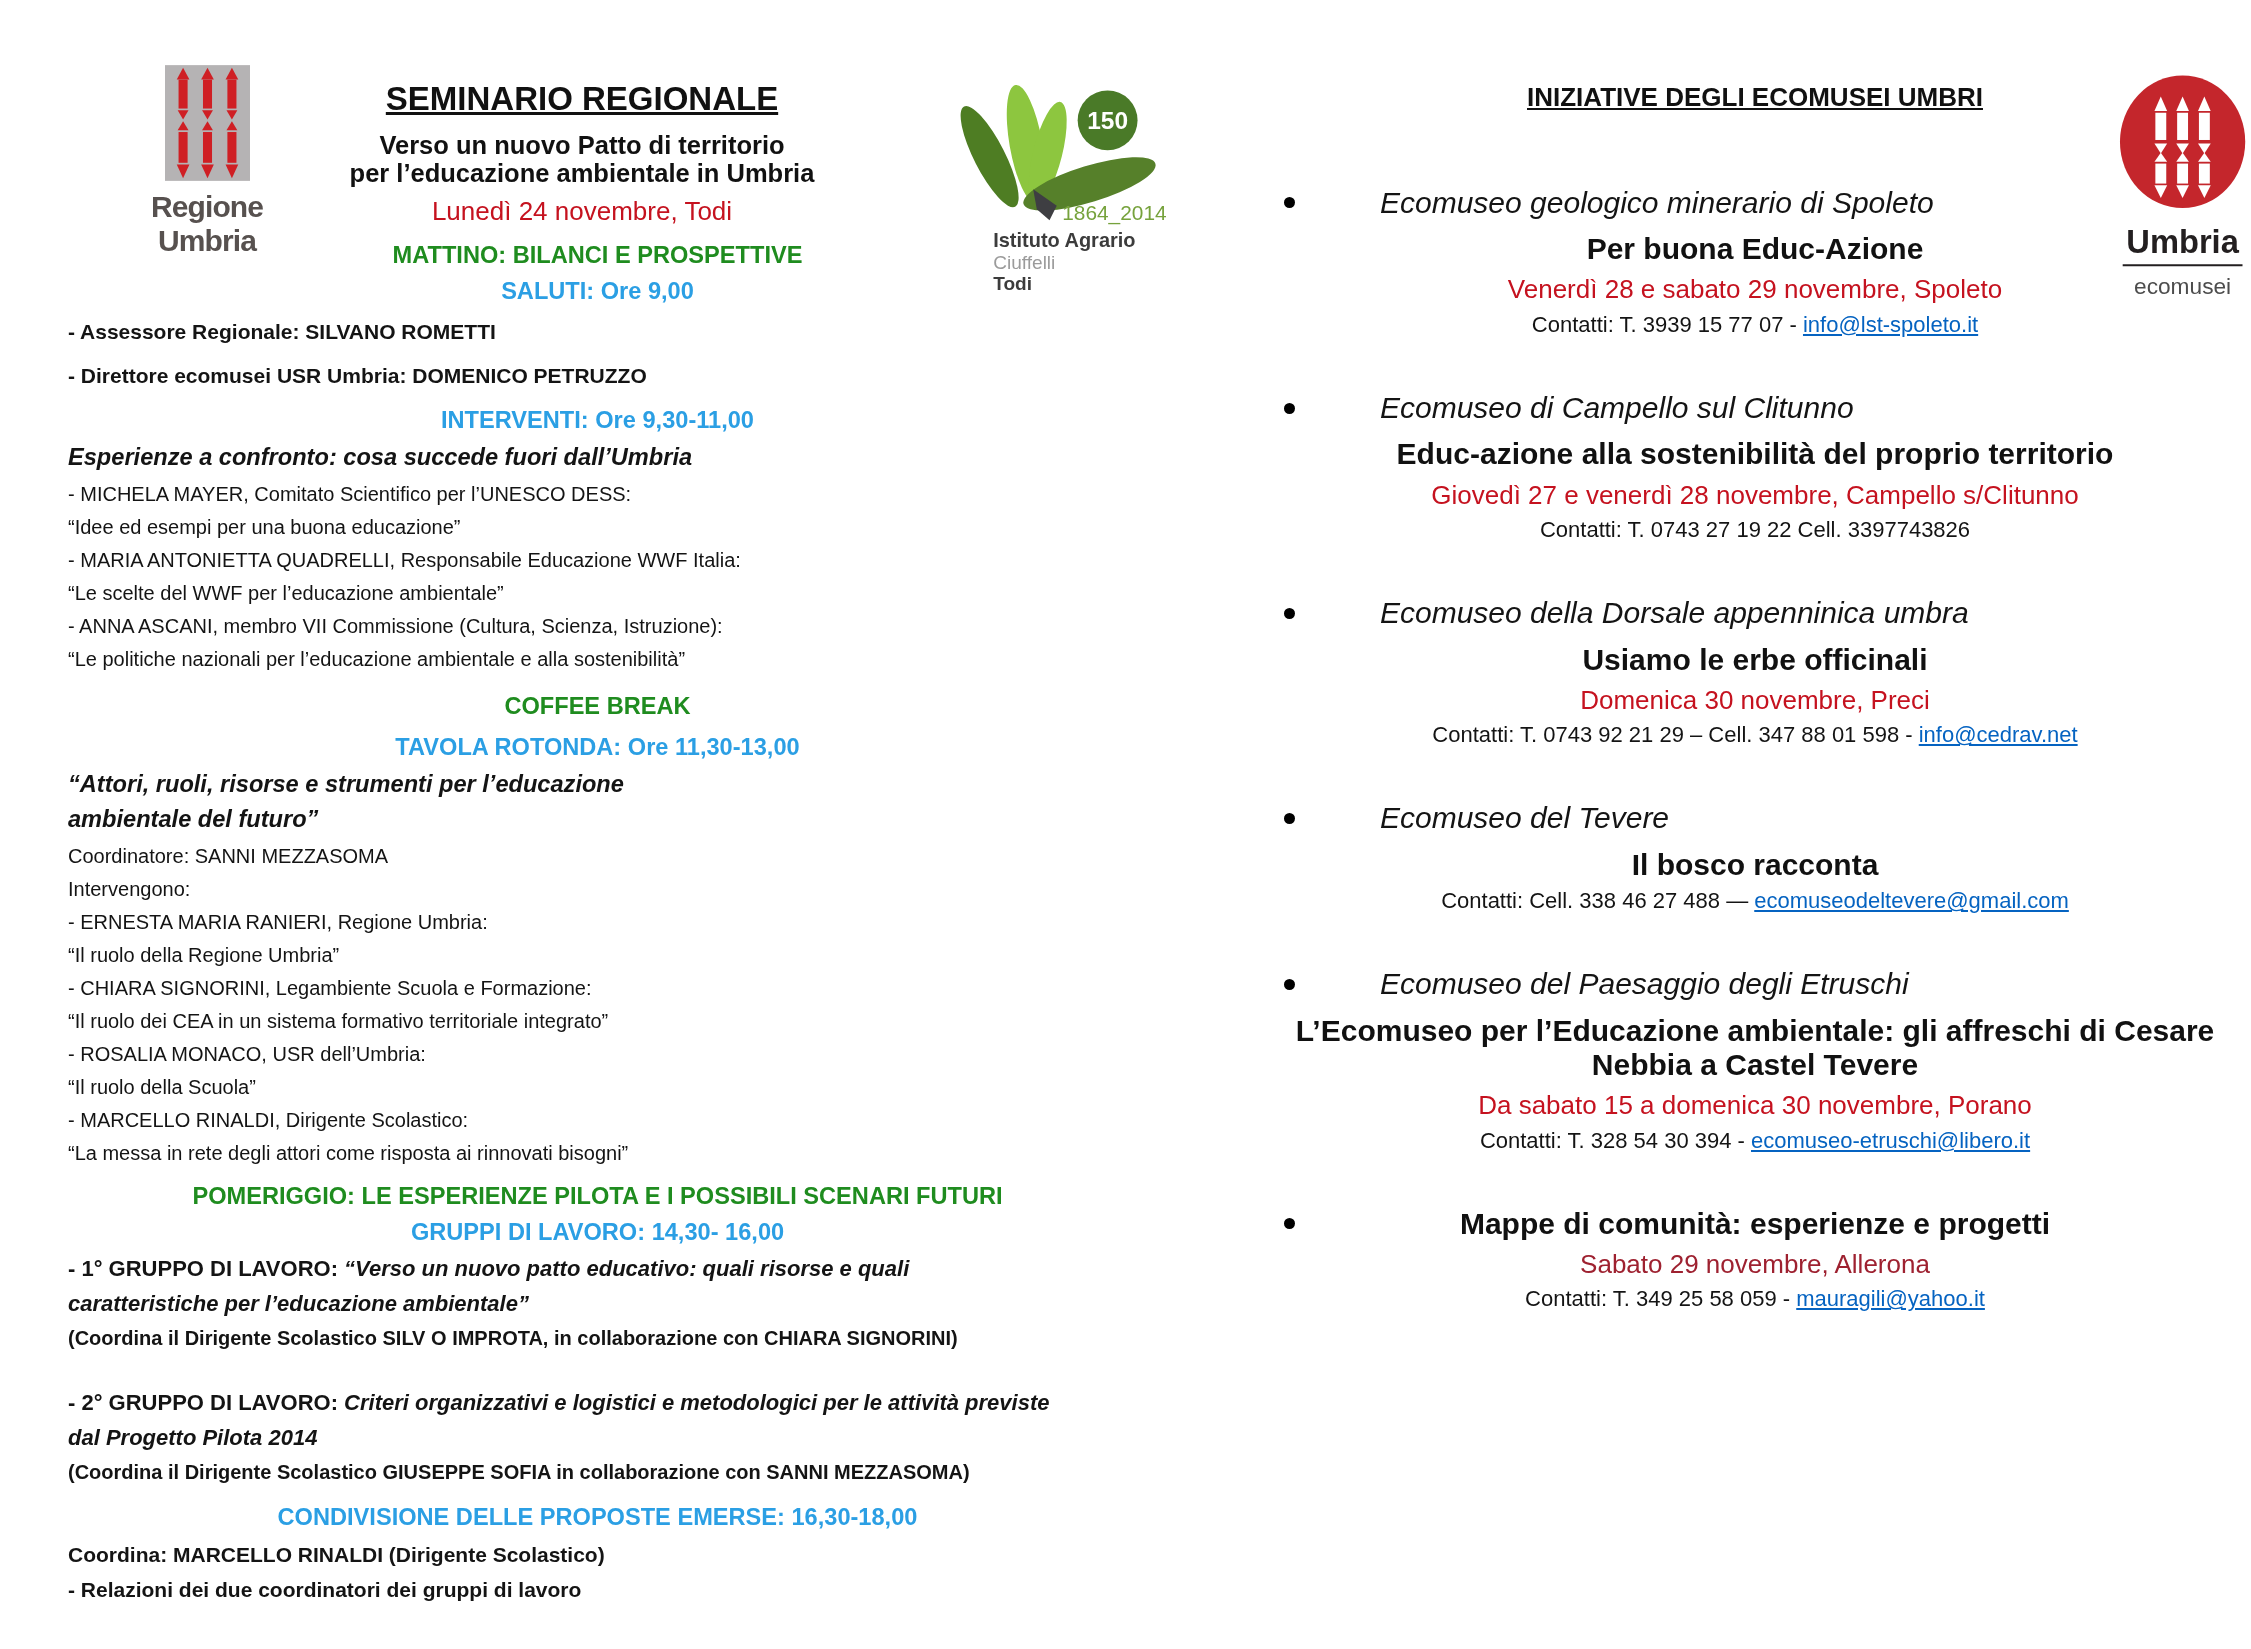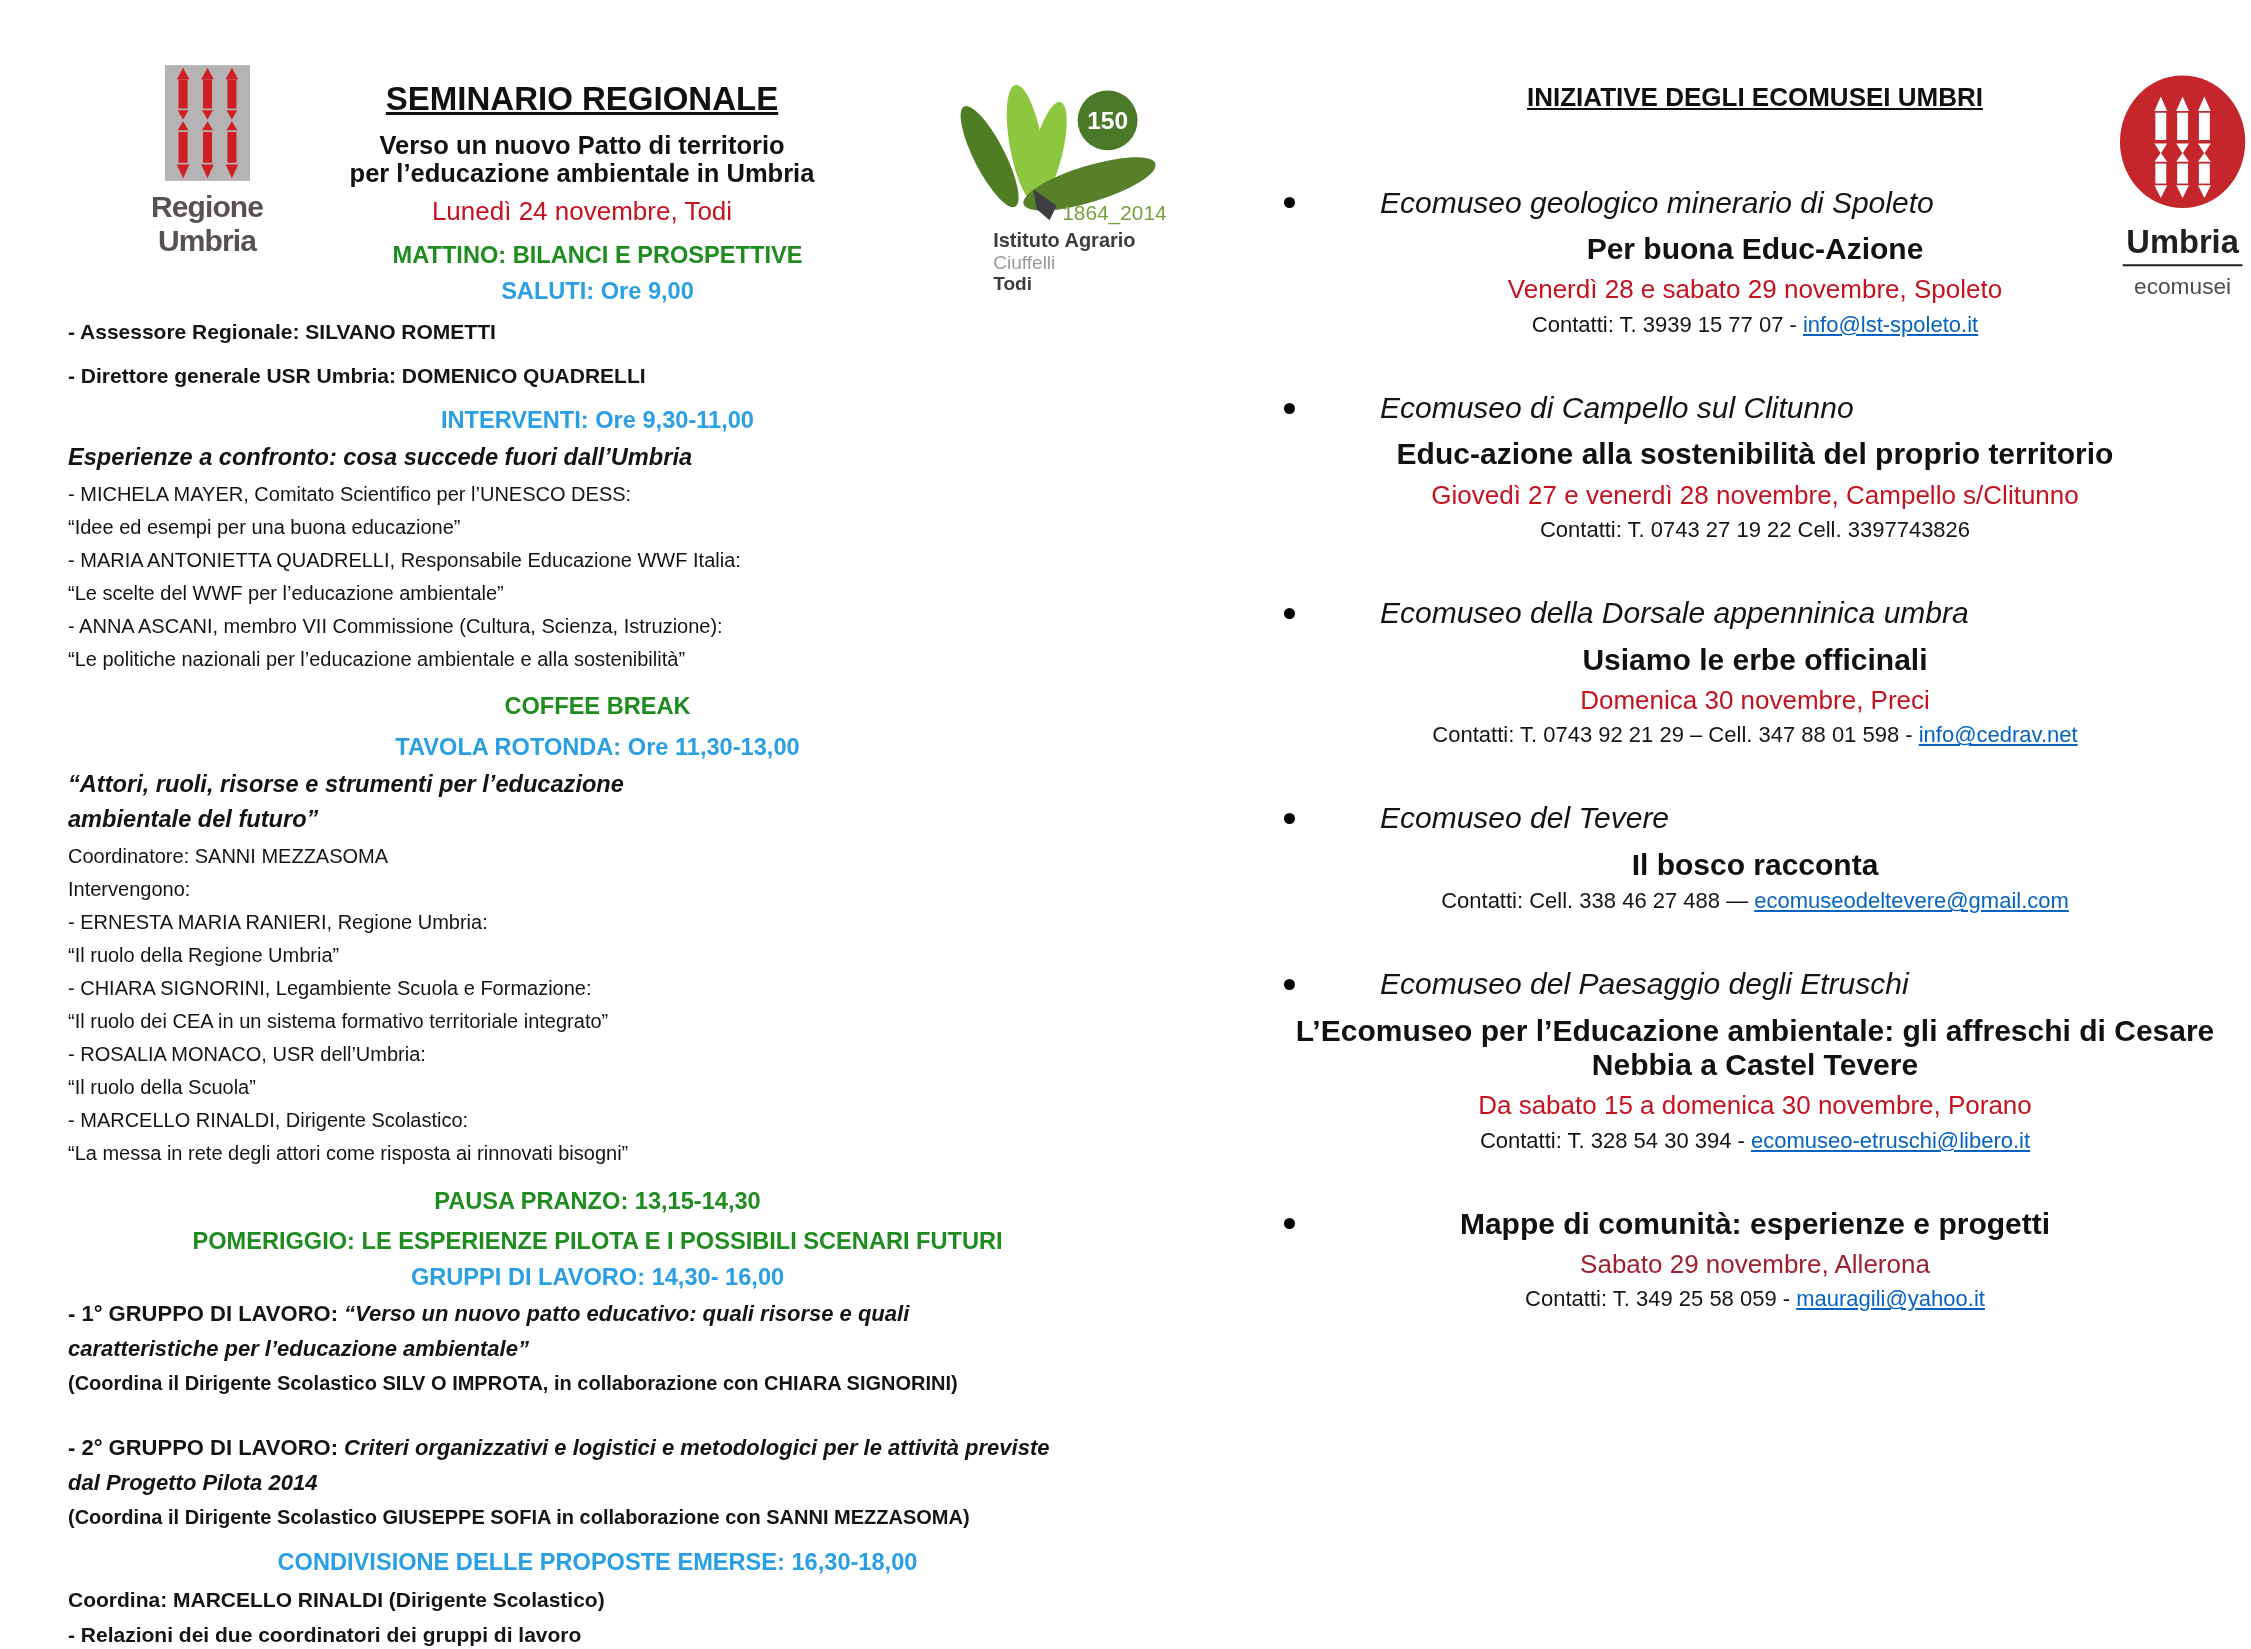--- a/index.html
+++ b/index.html
@@ -108,21 +108,21 @@
     <text x="52" y="212" font-size="22" font-weight="bold" fill="#3c3c3c">Istituto Agrario</text>
     <text x="52" y="236" font-size="21" fill="#9b9b9b">Ciuffelli</text>
     <text x="52" y="259" font-size="21" font-weight="bold" fill="#3c3c3c">Todi</text>
   </svg>
 </div>
 
 <div class="left-col">
   <div class="h-green">MATTINO: BILANCI E PROSPETTIVE</div>
   <div class="h-blue">SALUTI: Ore 9,00</div>
   <p class="body-bold">- Assessore Regionale: SILVANO ROMETTI</p>
-  <p class="body-bold">- Direttore generale USR Umbria: DOMENICO QUADRELLI</p>
+  <p class="body-bold">- Direttore ecomusei USR Umbria: DOMENICO PETRUZZO</p>
   <div class="h-blue">INTERVENTI: Ore 9,30-11,00</div>
   <p class="sec-title">Esperienze a confronto: cosa succede fuori dall’Umbria</p>
   <p class="body-line">- MICHELA MAYER, Comitato Scientifico per l’UNESCO DESS:</p>
   <p class="body-line">“Idee ed esempi per una buona educazione”</p>
   <p class="body-line">- MARIA ANTONIETTA QUADRELLI, Responsabile Educazione WWF Italia:</p>
   <p class="body-line">“Le scelte del WWF per l’educazione ambientale”</p>
   <p class="body-line">- ANNA ASCANI, membro VII Commissione (Cultura, Scienza, Istruzione):</p>
   <p class="body-line">“Le politiche nazionali per l’educazione ambientale e alla sostenibilità”</p>
   <div class="h-green" style="margin-top:16.4px;">COFFEE BREAK</div>
   <div class="h-blue" style="margin-top:14.5px;">TAVOLA ROTONDA: Ore 11,30-13,00</div>
@@ -130,21 +130,20 @@
   <p class="body-line">Coordinatore: SANNI MEZZASOMA</p>
   <p class="body-line">Intervengono:</p>
   <p class="body-line">- ERNESTA MARIA RANIERI, Regione Umbria:</p>
   <p class="body-line">“Il ruolo della Regione Umbria”</p>
   <p class="body-line">- CHIARA SIGNORINI, Legambiente Scuola e Formazione:</p>
   <p class="body-line">“Il ruolo dei CEA in un sistema formativo territoriale integrato”</p>
   <p class="body-line">- ROSALIA MONACO, USR dell’Umbria:</p>
   <p class="body-line">“Il ruolo della Scuola”</p>
   <p class="body-line">- MARCELLO RINALDI, Dirigente Scolastico:</p>
   <p class="body-line">“La messa in rete degli attori come risposta ai rinnovati bisogni”</p>
-  <div class="h-green" style="margin-top:18px;">PAUSA PRANZO: 13,15-14,30</div>
   <div class="h-green">POMERIGGIO: LE ESPERIENZE PILOTA E I POSSIBILI SCENARI FUTURI</div>
   <div class="h-blue">GRUPPI DI LAVORO: 14,30- 16,00</div>
   <p class="gruppo g1"><span>- 1° GRUPPO DI LAVORO: </span><span class="bi">“Verso un nuovo patto educativo: quali risorse e quali caratteristiche per l’educazione ambientale”</span></p>
   <p class="coordina">(Coordina il Dirigente Scolastico SILV O IMPROTA, in collaborazione con CHIARA SIGNORINI)</p>
   <p class="gruppo g2"><span>- 2° GRUPPO DI LAVORO: </span><span class="bi">Criteri organizzativi e logistici e metodologici per le attività previste dal Progetto Pilota 2014</span></p>
   <p class="coordina">(Coordina il Dirigente Scolastico GIUSEPPE SOFIA in collaborazione con SANNI MEZZASOMA)</p>
   <div class="h-blue" style="margin-top:16.4px;">CONDIVISIONE DELLE PROPOSTE EMERSE: 16,30-18,00</div>
   <p class="cond-line">Coordina: MARCELLO RINALDI (Dirigente Scolastico)</p>
   <p class="cond-line">- Relazioni dei due coordinatori dei gruppi di lavoro</p>
 

